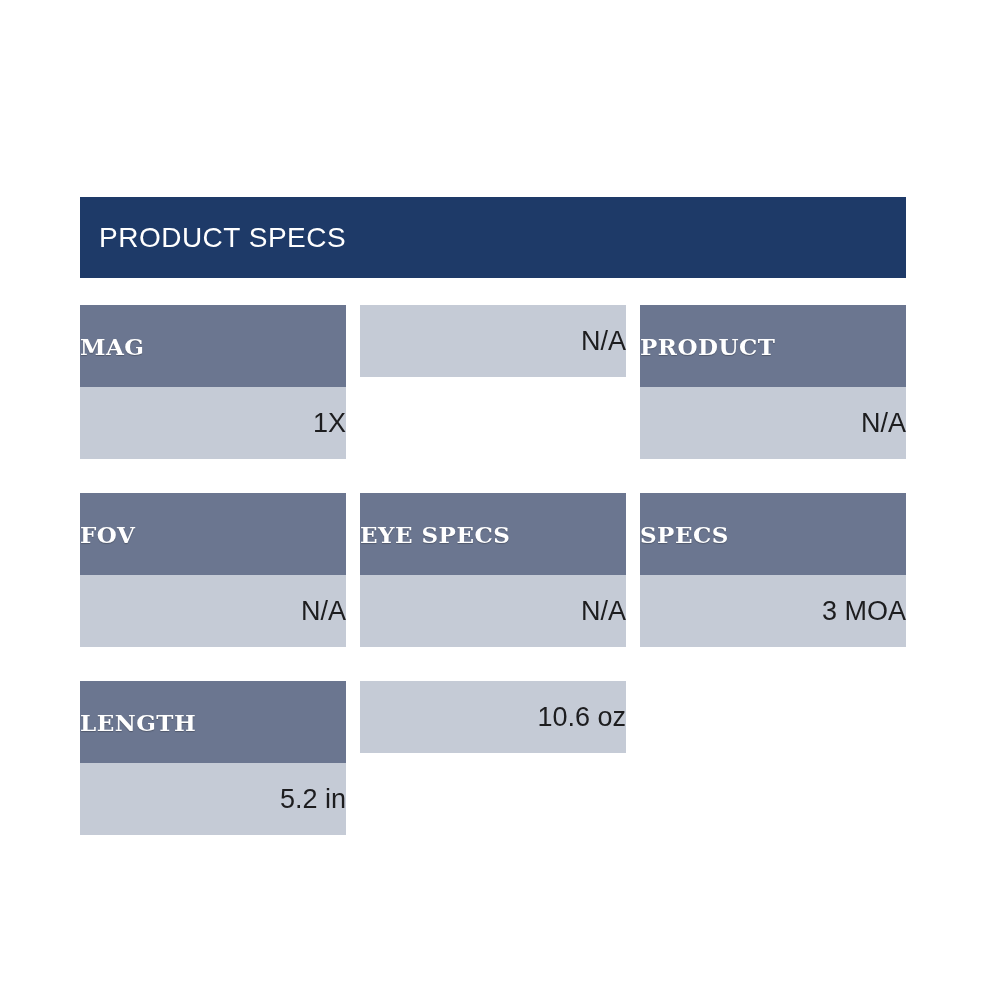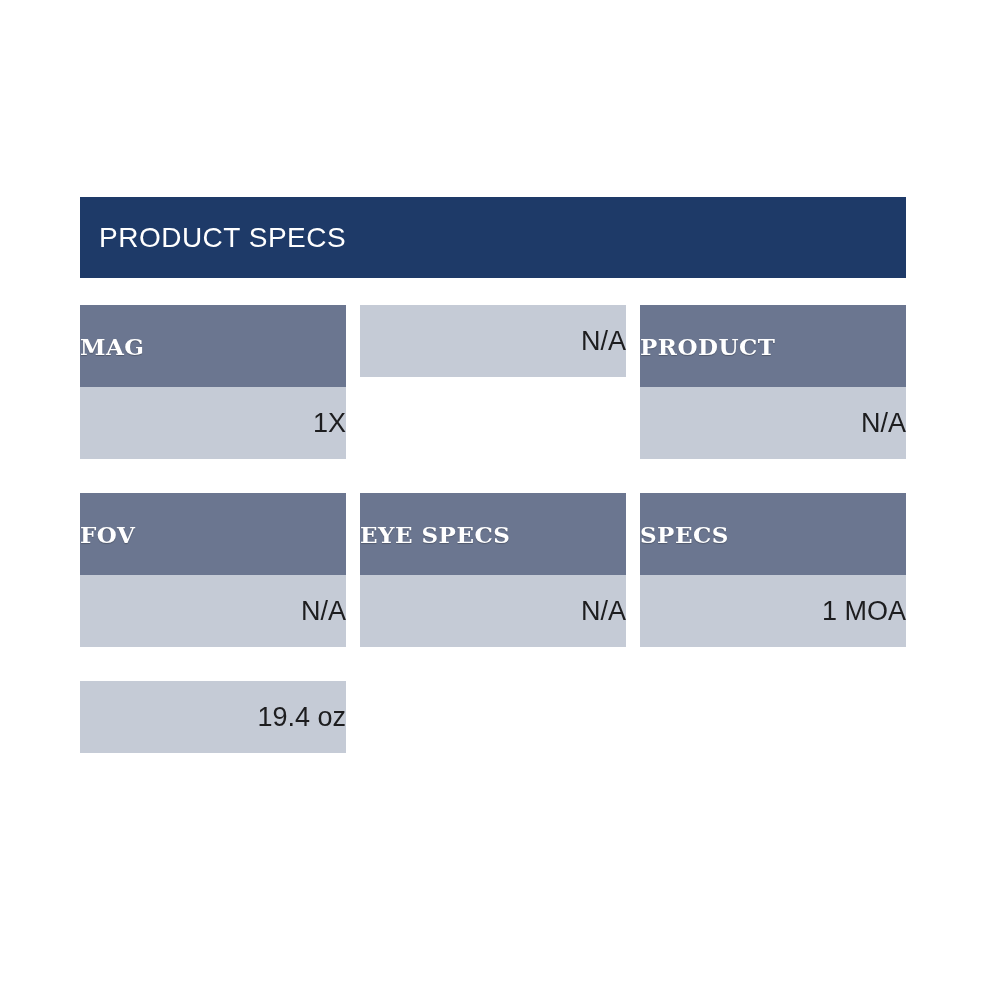--- a/index.html
+++ b/index.html
@@ -119,24 +119,32 @@
     <div class="spec-card-value">
       <span>N/A</span>
     </div>
   </div>
 
   <div class="spec-card">
     <div class="spec-card-header">
       <span>SPECS</span>
     </div>
     <div class="spec-card-value">
-      <span>1 MOA</span>
+      <span>3 MOA</span>
     </div>
   </div>
 
+  <div class="spec-card">
+    <div class="spec-card-header">
+      <span>LENGTH</span>
+    </div>
+    <div class="spec-card-value">
+      <span>5.2 in</span>
+    </div>
+  </div>
 
   <div class="spec-card">
     <div class="spec-card-value">
-      <span>19.4 oz</span>
+      <span>10.6 oz</span>
     </div>
   </div>
 </div>
 </main>
 
 </body></html>

